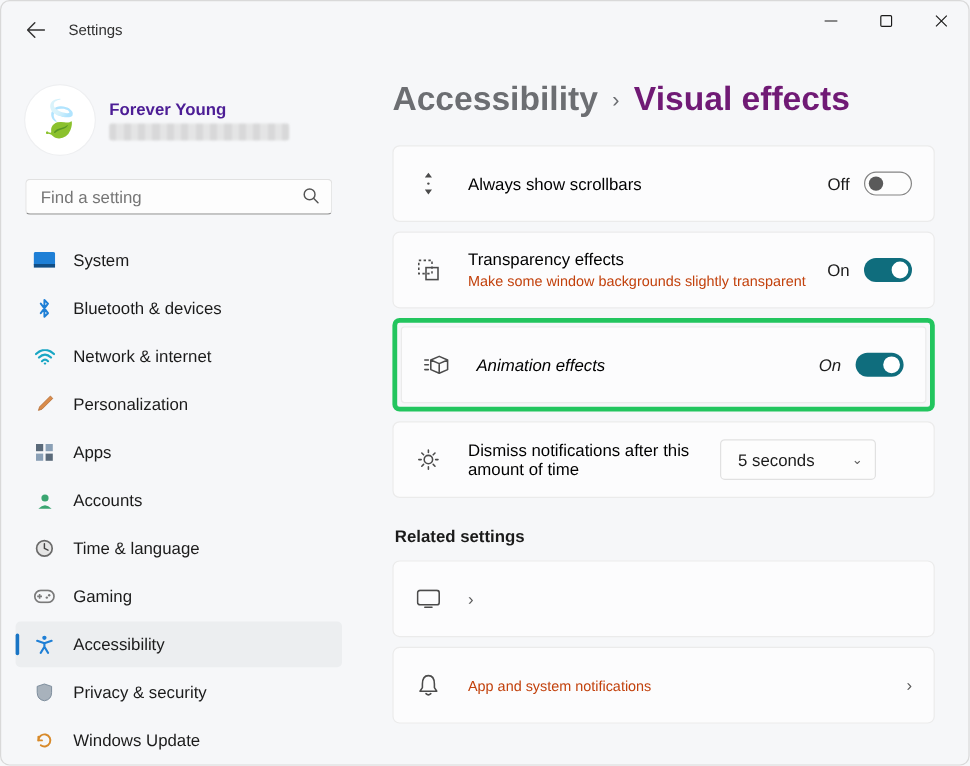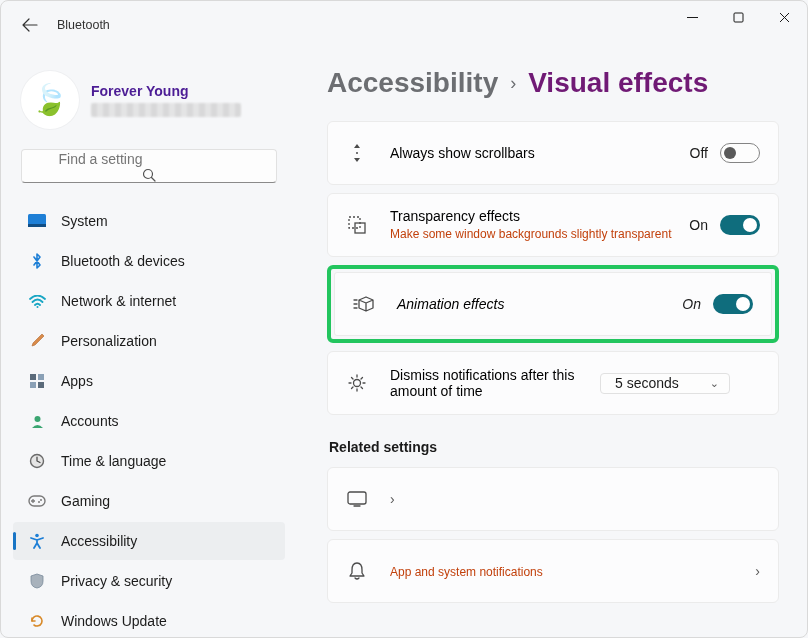--- a/index.html
+++ b/index.html
@@ -66,21 +66,20 @@
   }
   .search {
     margin:8px 12px 14px 12px;
     height:34px;
     background:#fdfdfd;
     border:1px solid #e1e1e1;
     border-bottom:1.5px solid #8a8a8a;
     border-radius:4px;
     display:flex; align-items:center;
     padding:0 10px;
-    flex-direction:column;
   }
   .search input {
     flex:1; border:none; outline:none; background:transparent;
     font-size:14px; color:#555;
   }
   .search-icon { font-size:13px; color:#555; }
   .nav { display:flex; flex-direction:column; margin-top:4px; }
   .nav-item {
     height:38px;
     display:flex; align-items:center;
@@ -151,21 +150,21 @@
   }
   .highlight-box {
     border:4px solid #22c55e;
     border-radius:6px;
     margin-bottom:8px;
     padding:3px;
     font-style:italic;
   }
   .highlight-box .card { margin-bottom:0; border-radius:3px;}
   .dropdown {
-    height:21px;
+    height:34px;
     min-width:130px;
     background:#fdfdfd;
     border:1px solid #e1e1e1;
     border-radius:4px;
     display:flex; align-items:center;
     padding:0 10px 0 14px;
     gap:18px;
     font-size:14px;
   }
   .dd-chev { font-size:11px; color:#5a5a5a; margin-left:auto;}
@@ -174,21 +173,21 @@
 </style>
 </head>
 <body>
 
 <div class="titlebar">
   <div class="back-btn">
     <svg width="16" height="14" viewBox="0 0 16 14">
       <path d="M7 1 L1 7 L7 13 M1.5 7 H15" stroke="#323232" stroke-width="1.2" fill="none" stroke-linecap="round" stroke-linejoin="round"></path>
     </svg>
   </div>
-  <div class="title">Bluetooth</div>
+  <div class="title">Settings</div>
 </div>
 <div class="win-controls">
   <div class="win-ctl">
     <svg width="11" height="11">
         <path d="M0 5.5 H11" stroke="#1b1b1b" stroke-width="1"></path>
       </svg>
   </div>
   <div class="win-ctl">
     <svg width="11" height="11">
         <rect x="1" y="1" width="9" height="9" stroke="#1b1b1b" stroke-width="1" fill="none" rx="1"></rect>

